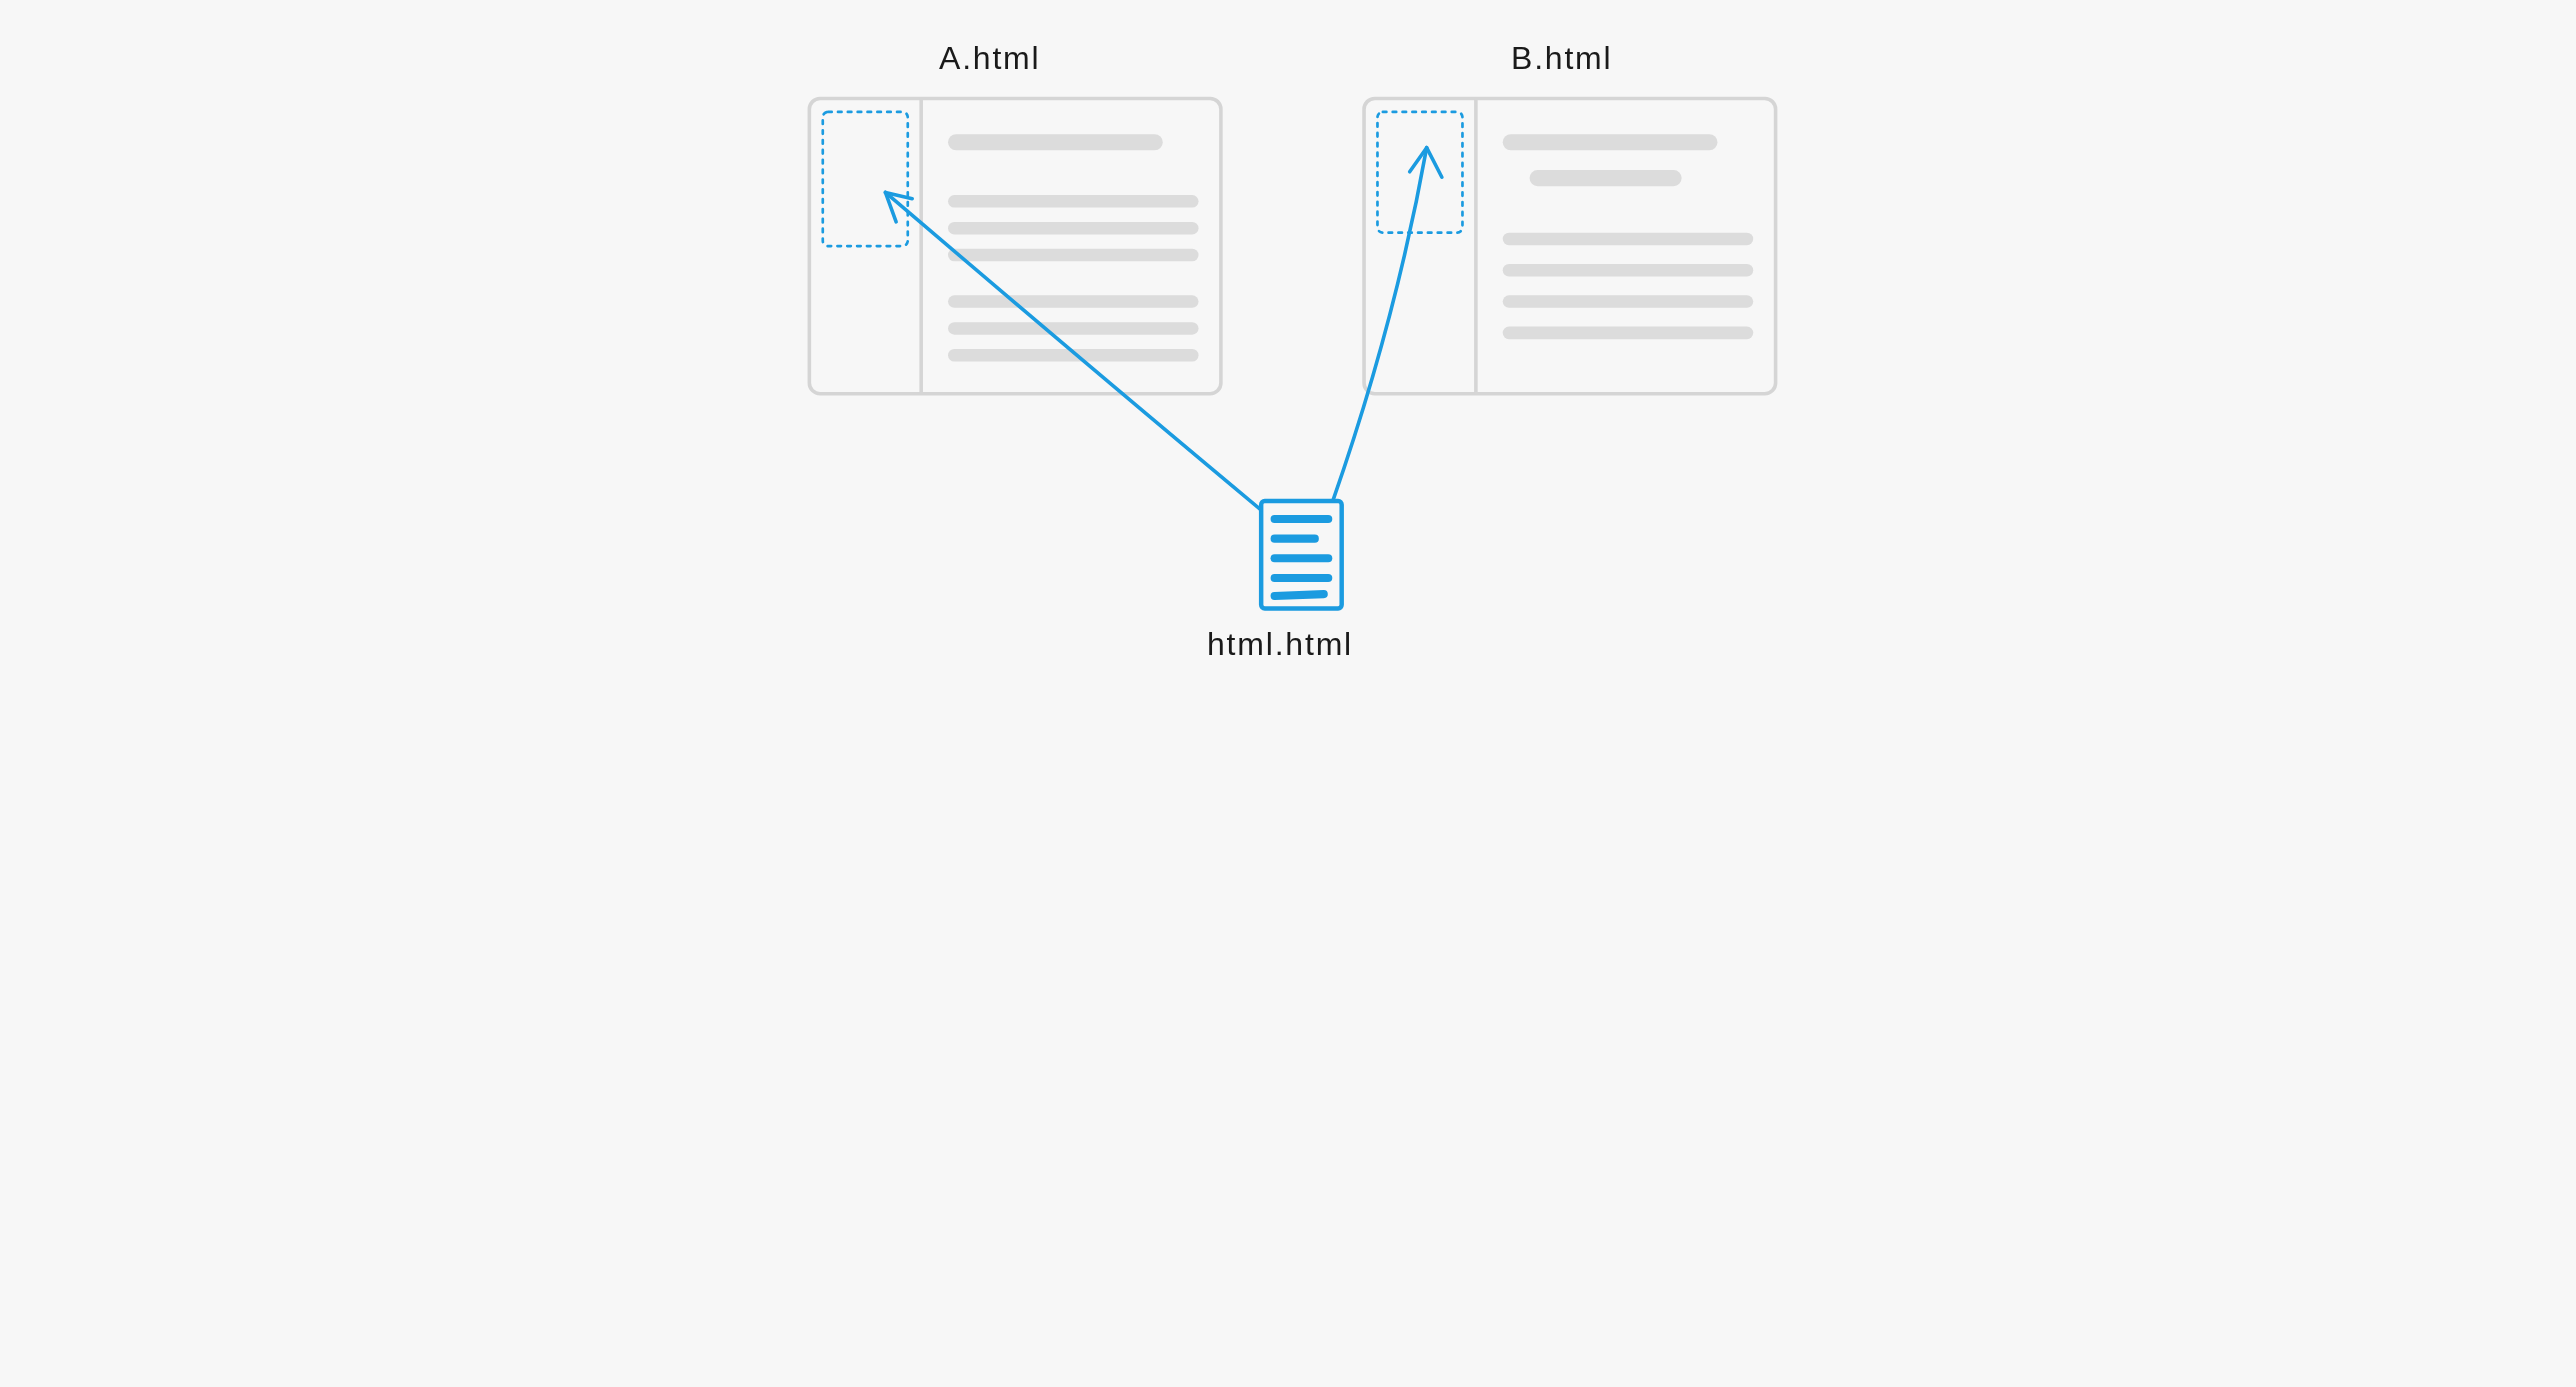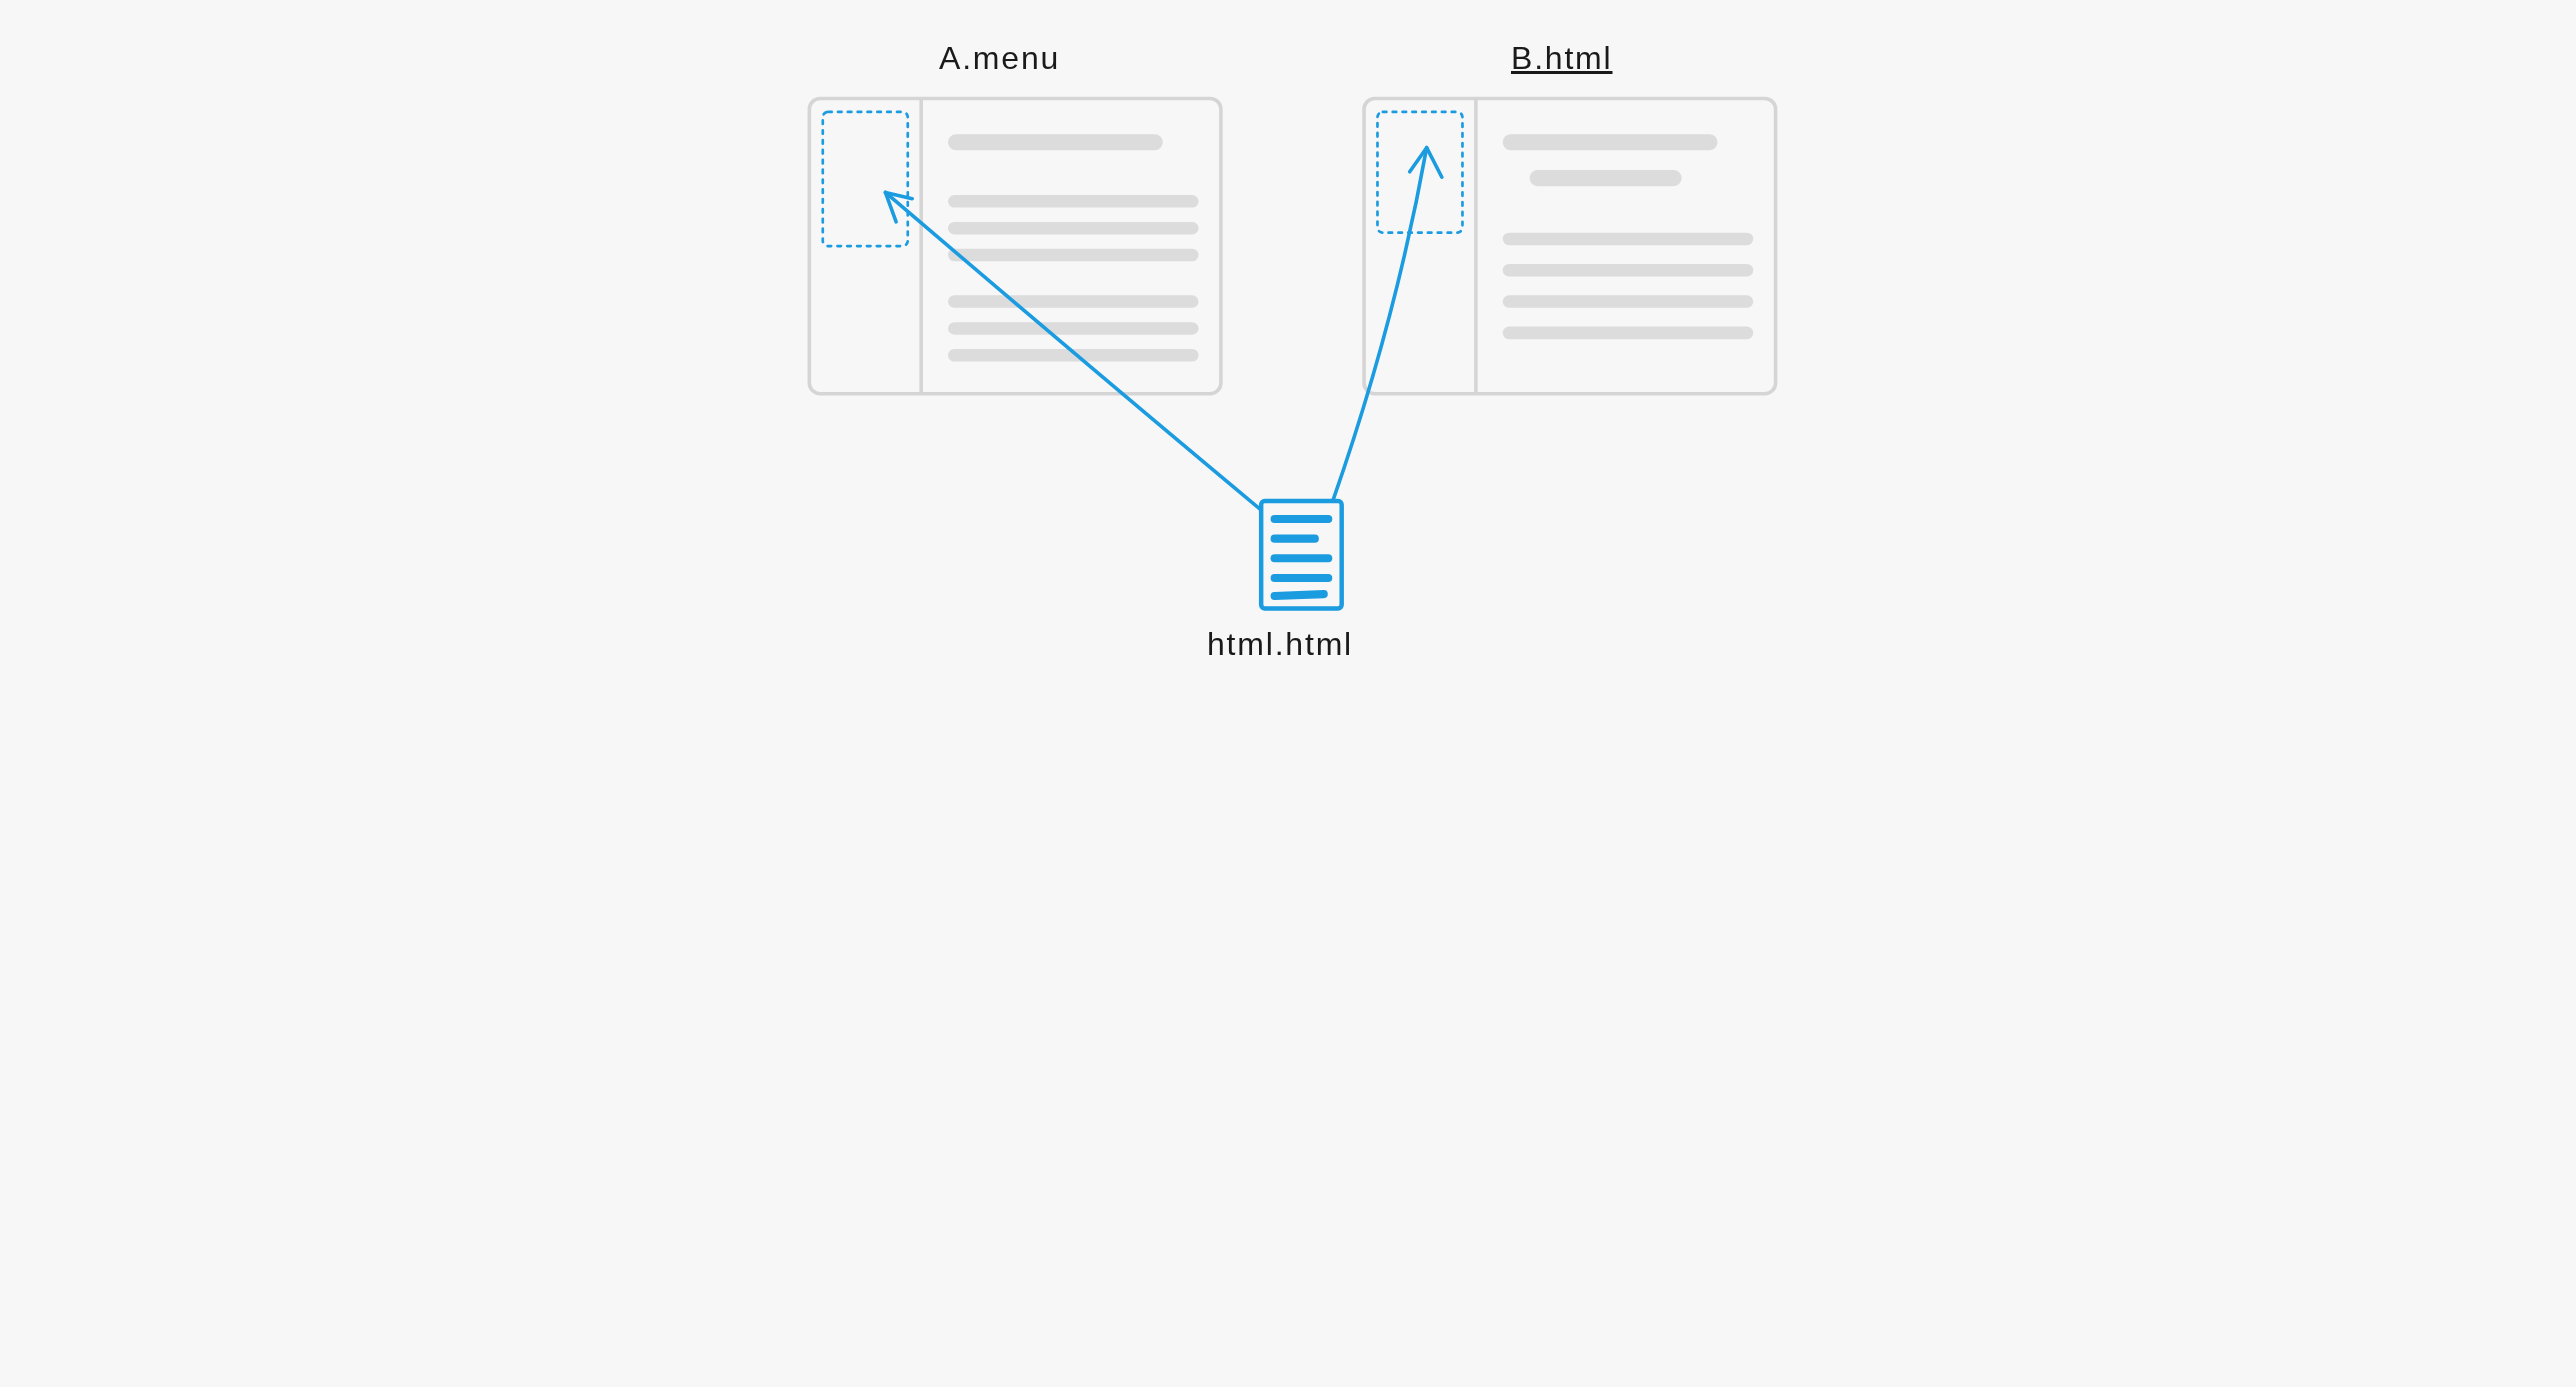--- a/index.html
+++ b/index.html
@@ -88,20 +88,20 @@
     </g>
 
     <g>
       <path d="M 800 560 Q 870 360 905 165" fill="none" stroke="#1b9be0" stroke-width="4" stroke-linecap="round"></path>
 
       <path d="M 905 165 L 886 192 M 905 165 L 922 198" fill="none" stroke="#1b9be0" stroke-width="4" stroke-linecap="round"></path>
     </g>
 
   </svg>
 
-  <div class="label" style="left:322px; top:40px;">A.menu</div>
+  <div class="label" style="left:322px; top:40px;">A.html</div>
 
-  <div class="label" style="left:894px; top:40px;text-decoration:underline;">B.html</div>
+  <div class="label" style="left:894px; top:40px;">B.html</div>
 
   <div class="label" style="left:590px; top:626px;">html.html</div>
 
 </div>
 
 
 </body></html>

